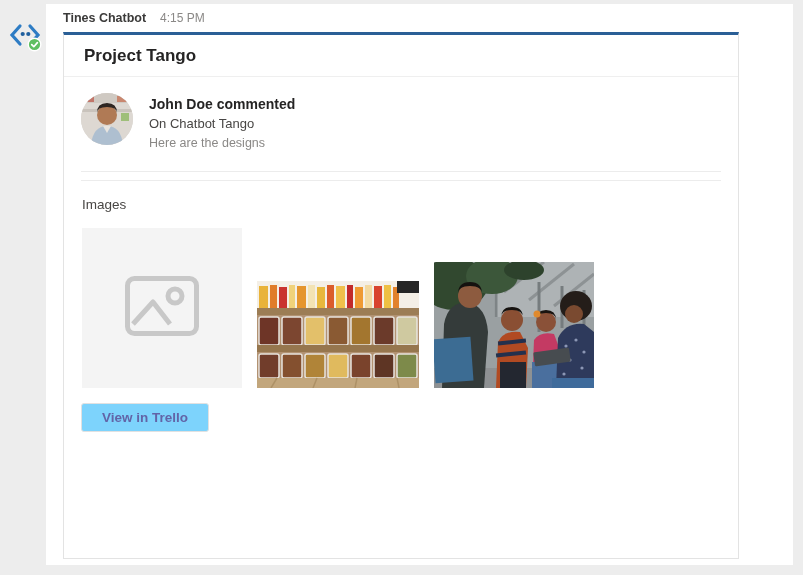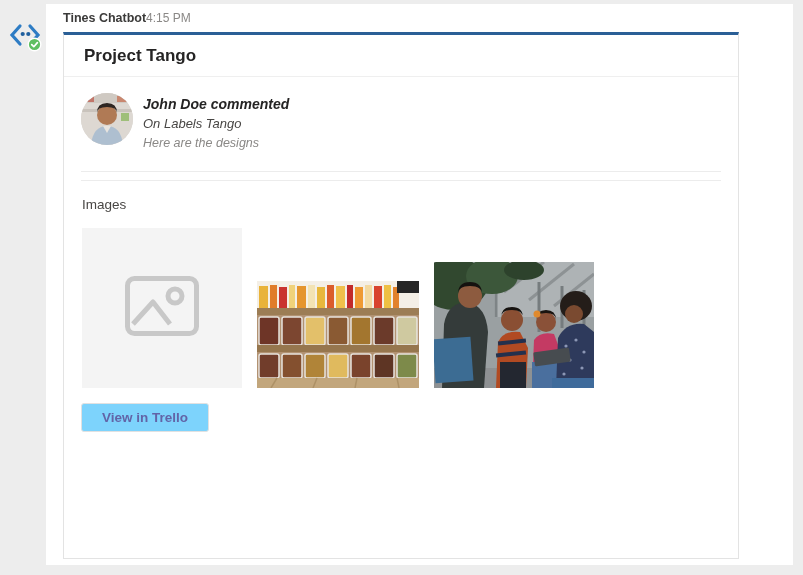--- a/index.html
+++ b/index.html
@@ -25,21 +25,21 @@
     left: 9px; top: 19px;
     width: 34px; height: 34px;
     cursor: pointer;
   }
 
   .msg-header {
     position: absolute;
     left: 63px; top: 11px;
     display: flex;
     align-items: flex-start;
-    gap: 0;
+    gap: 14px;
   }
   .sender-name { font-size: 12.5px; font-weight: 600; color: #3b3a39; cursor: pointer; }
   .timestamp   { font-size: 12px; color: #8a8886; }
 
   
   .card {
     position: absolute;
     left: 63px; top: 32px;
     width: 676px; height: 527px;
     background: #ffffff;
@@ -49,23 +49,22 @@
 
   .card-title-row {
     padding: 8px 20px;
     border-bottom: 1px solid #efefef;
   }
   .card-title { font-size: 17px; font-weight: 700; line-height: 25px; color: #252424; }
 
   .activity {
     margin: 16px 20px 0 17px;
     display: flex;
-    gap: 10px;
+    gap: 16px;
     min-height: 58px;
-    font-style: italic;
   }
   .activity-avatar {
     width: 52px; height: 52px;
     border-radius: 50%;
     overflow: hidden;
     flex: 0 0 52px;
     background: #d9d5d0;
   }
   .activity-text { padding-top: 2px; }
   .activity-name     { font-size: 14px; font-weight: 700; color: #252424; line-height: 19px; }
@@ -163,21 +162,21 @@
         <rect x="0" y="16" width="52" height="3" fill="#c9c3bc"></rect>
         <rect x="40" y="20" width="8" height="8" fill="#9fbf7a"></rect>
         <path d="M10,52 Q12,33 26,33 Q40,33 42,52 Z" fill="#aebfd0"></path>
         <path d="M22,33 L26,40 L30,33 Z" fill="#e8e4df"></path>
         <circle cx="26" cy="22" r="10" fill="#b07a55"></circle>
         <path d="M16,20 Q16,10 26,10 Q36,10 36,20 Q36,14 26,14 Q16,14 16,20 Z" fill="#2e2622"></path>
       </svg>
     </div>
     <div class="activity-text">
       <div class="activity-name">John Doe commented</div>
-      <div class="activity-subtitle">On Labels Tango</div>
+      <div class="activity-subtitle">On Chatbot Tango</div>
       <div class="activity-message">Here are the designs</div>
     </div>
   </div>
 
   <hr class="separator sep-1">
 
 
   <hr class="separator sep-2">
 
   <div class="section images-section">

